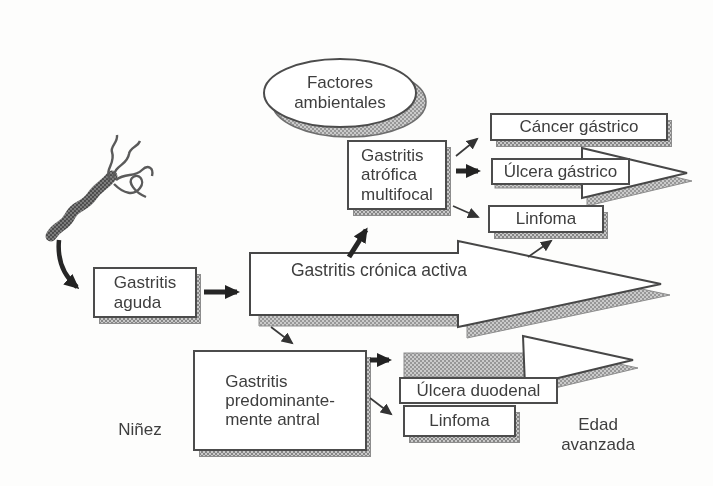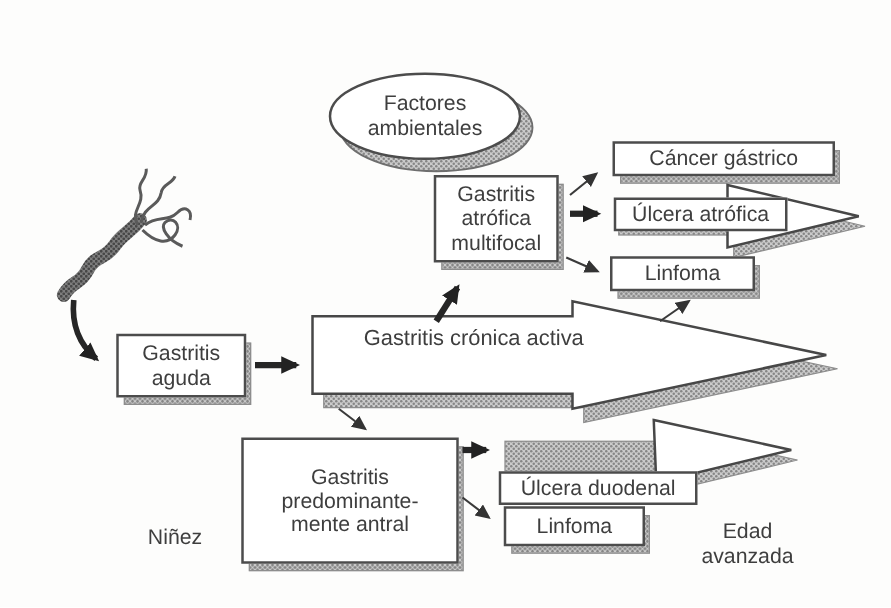--- a/index.html
+++ b/index.html
@@ -4,21 +4,21 @@
 <style>
   html,body{margin:0;padding:0;background:#fff;}
   #stage{
     position:relative; width:713px; height:486px; background:#fdfdfc;
     font-family:"Liberation Sans","DejaVu Sans",sans-serif; z-index:0; overflow:hidden;
     color:#3e3e3e;
   }
   #diagram-svg{position:absolute; left:0; top:0;}
   .box{
     position:absolute; display:flex; align-items:center; justify-content:center;
-    text-align:center; background:#ffffff; border:2px solid #4c4c4c;
+    text-align:left; background:#ffffff; border:2px solid #4c4c4c;
     font-size:17px; line-height:1.12; white-space:pre-line; box-sizing:border-box;
   }
   .shadow::after{
     content:""; position:absolute; left:4px; top:5px; right:-6px; bottom:-8px; z-index:-1;
     background-color:#c9c9c9;
     background-image:radial-gradient(#868686 1px, rgba(0,0,0,0) 1.2px),
                      radial-gradient(#868686 1px, rgba(0,0,0,0) 1.2px);
     background-size:4px 4px; background-position:0 0,2px 2px;
     border:1px solid #8d8d8d;
   }
@@ -93,21 +93,21 @@
 aguda</div>
 
   <div class="plain" style="left:268px; top:258px; width:222px; height:25px; font-size:17.5px;">Gastritis crónica activa</div>
 
   <div class="box shadow" style="left:347px; top:140px; width:100px; height:70px;">Gastritis
 atrófica
 multifocal</div>
 
   <div class="box shadow" style="left:490px; top:113px; width:178px; height:28px;">Cáncer gástrico</div>
 
-  <div class="box" style="left:491px; top:158px; width:139px; height:27px;">Úlcera atrófica</div>
+  <div class="box" style="left:491px; top:158px; width:139px; height:27px;">Úlcera gástrico</div>
 
   <div class="box shadow" style="left:488px; top:205px; width:116px; height:28px;">Linfoma</div>
 
   <div class="box shadow" style="left:193px; top:350px; width:174px; height:101px;">Gastritis
 predominante-
 mente antral</div>
 
   <div class="box" style="left:399px; top:346px; width:159px; height:27px;margin-top:31px;">Úlcera duodenal</div>
 
   <div class="box shadow" style="left:403px; top:405px; width:113px; height:32px;">Linfoma</div>

